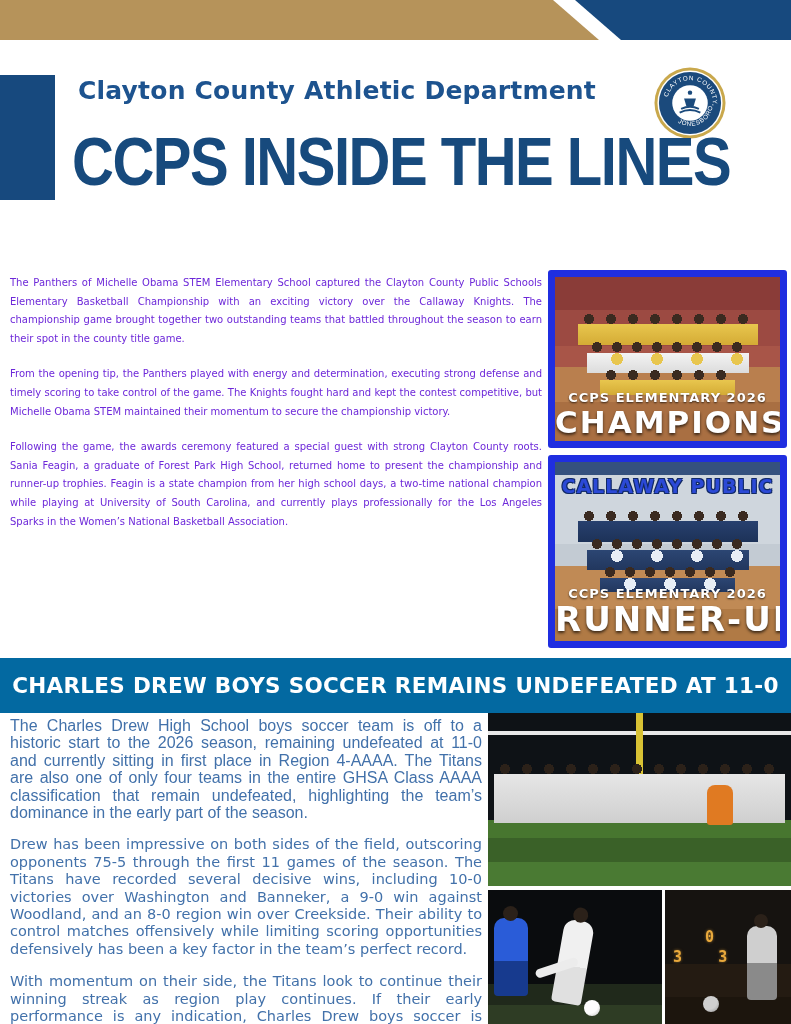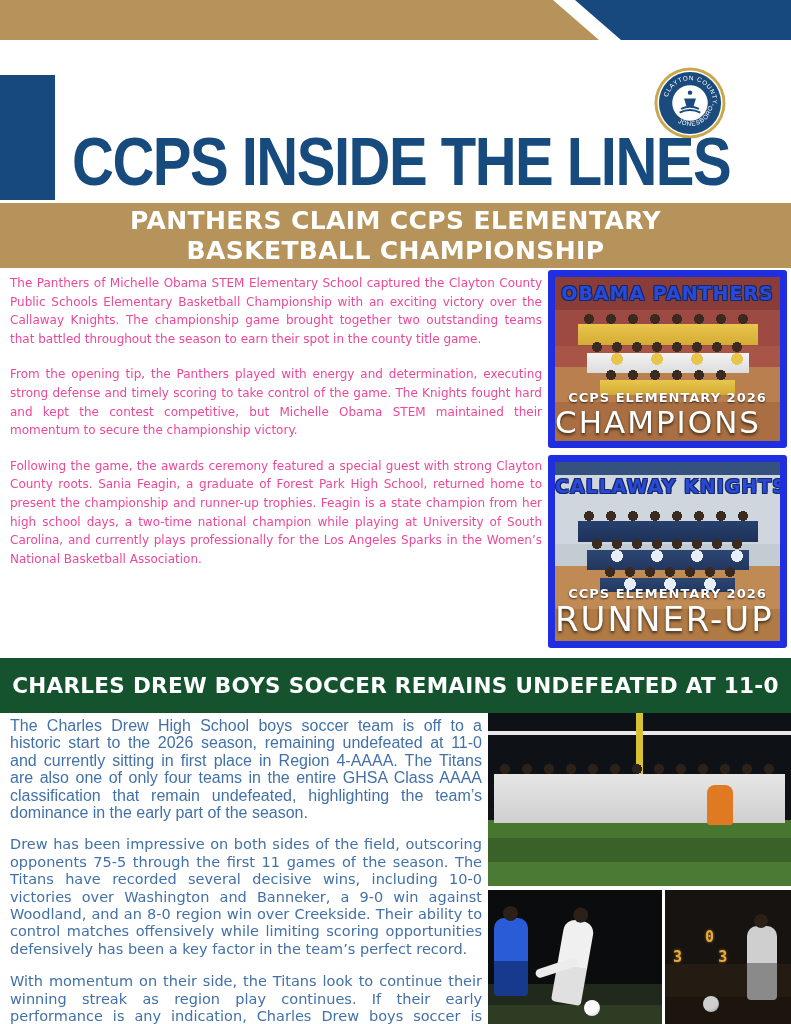--- a/index.html
+++ b/index.html
@@ -15,44 +15,44 @@
   .dept{position:absolute;left:78px;top:76px;font-size:25px;font-weight:bold;color:#1d538f;
         letter-spacing:.2px;white-space:nowrap;}
   .seal{position:absolute;left:653px;top:66px;width:74px;height:74px;}
   .big-title{position:absolute;left:72px;top:121px;white-space:nowrap;font-family:"Liberation Sans",sans-serif;
         font-weight:bold;font-size:58px;letter-spacing:-1.5px;color:#174a7d;
         transform:scale(1.0,1.18);transform-origin:left top;}
   
   .gold-banner{position:absolute;left:0;top:203px;width:791px;height:65px;background:#b6935a;
         display:flex;flex-direction:column;justify-content:center;align-items:center;
         color:#fff;font-weight:bold;font-size:25px;line-height:30px;letter-spacing:.4px;text-align:center;}
-  .blue-banner{position:absolute;left:0;top:658px;width:791px;height:55px;background:#14532d;
+  .blue-banner{position:absolute;left:0;top:658px;width:791px;height:55px;background:#0369a1;
         display:flex;justify-content:center;align-items:center;color:#fff;font-weight:bold;
         font-size:21.5px;letter-spacing:.3px;white-space:nowrap;}
   
-  .art1{position:absolute;left:10px;top:274px;width:532px;color:#ec4899;font-size:12px;
+  .art1{position:absolute;left:10px;top:274px;width:532px;color:#6d28d9;font-size:10px;
         line-height:18.6px;text-align:justify;}
   .art1 p{margin:0 0 17px 0;}
   .art2{position:absolute;left:10px;top:717px;width:472px;color:#4271aa;font-size:14.5px;
         line-height:17.4px;text-align:justify;}
   .art2 p{margin:0 0 15px 0;}
   .art2 p.alt{font-family:"Liberation Sans",sans-serif;font-size:16px;}
   
   .frame{position:absolute;left:548px;width:239px;border:7px solid #1f2ee0;border-radius:3px;
          box-sizing:border-box;overflow:hidden;}
   .f1{top:270px;height:178px;}
   .f2{top:455px;height:193px;}
   .scene{position:absolute;inset:0;}
   .scene-a{background:linear-gradient(#8a3c38 0 20%,#9c4a42 20% 42%,#a85548 42% 55%,#b97f4e 55% 76%,#a96f42 76% 100%);}
   .scene-b{background:linear-gradient(#35517e 0 7%,#cfd6dd 7% 46%,#c3cbd3 46% 58%,#c08a55 58% 82%,#b07a45 82% 100%);}
   .photo-team{position:absolute;text-align:center;width:100%;font-weight:bold;font-size:19px;
         letter-spacing:1px;color:#2b49d6;text-shadow:1px 1px 0 #122a66,-1px -1px 0 #122a66,1px -1px 0 #122a66,-1px 1px 0 #122a66;white-space:nowrap;}
   .photo-event{position:absolute;text-align:center;width:100%;font-weight:bold;font-size:13px;
         letter-spacing:1px;color:#fff;text-shadow:0 1px 2px rgba(0,0,0,.7);white-space:nowrap;}
-  .photo-result{position:absolute;text-align:left;width:100%;font-weight:normal;font-size:31px;
+  .photo-result{position:absolute;text-align:left;width:100%;font-weight:bold;font-size:31px;
         letter-spacing:2px;color:#fff;text-shadow:0 2px 3px rgba(0,0,0,.65);white-space:nowrap;}
   
   .crowd{position:absolute;background-repeat:repeat-x,repeat-x,no-repeat;border-radius:5px 5px 0 0;}
   .row-gold{background-image:
       radial-gradient(circle 5px at 11px 6px,#3a2a20 99%,rgba(0,0,0,0) 100%),
       radial-gradient(circle 0px at 0 0,rgba(0,0,0,0) 0,rgba(0,0,0,0) 100%),
       linear-gradient(#e8c64e,#d4ab35);
       background-size:22px 13px,1px 1px,100% calc(100% - 11px);
       background-position:0 0,0 0,0 11px;}
   .row-cheer{background-image:
@@ -105,20 +105,21 @@
 </style>
 </head>
 <body>
 
 <div id="page">
 
   <div class="top-gold"></div>
   <div class="top-blue"></div>
   <div class="left-bar"></div>
 
+  <div class="dept">Clayton County Athletic Department</div>
 
   <svg class="seal" viewBox="0 0 100 100">
     <defs>
       <path id="ringtop" d="M 50,50 m -31,0 a 31,31 0 1,1 62,0"></path>
       <path id="ringbot" d="M 50,50 m -31,0 a 31,31 0 1,0 62,0"></path>
     </defs>
     <circle cx="50" cy="50" r="48" fill="#c9a84c"></circle>
     <circle cx="50" cy="50" r="44" fill="#ffffff"></circle>
     <circle cx="50" cy="50" r="42" fill="#1b4a7c"></circle>
     <circle cx="50" cy="50" r="24" fill="#ffffff"></circle>
@@ -131,45 +132,40 @@
     <g fill="none" stroke="#1b4a7c">
       <circle cx="50" cy="36" r="3" fill="#1b4a7c" stroke="none"></circle>
       <path d="M 42,44 h 16 l -3,10 h -10 z" fill="#1b4a7c" stroke="none"></path>
       <path d="M 38,58 q 12,-6 24,0" stroke-width="2.5"></path>
       <path d="M 36,63 q 14,-7 28,0" stroke-width="2.5"></path>
     </g>
   </svg>
 
   <div class="big-title">CCPS INSIDE THE LINES</div>
 
-  <div class="gold-banner">
-    <span>PANTHERS CLAIM CCPS ELEMENTARY</span>
-    <span>BASKETBALL CHAMPIONSHIP</span>
-  </div>
 
   <div class="art1">
     <p>The Panthers of Michelle Obama STEM Elementary School captured the Clayton County Public Schools Elementary Basketball Championship with an exciting victory over the Callaway Knights. The championship game brought together two outstanding teams that battled throughout the season to earn their spot in the county title game.</p>
     <p>From the opening tip, the Panthers played with energy and determination, executing strong defense and timely scoring to take control of the game. The Knights fought hard and kept the contest competitive, but Michelle Obama STEM maintained their momentum to secure the championship victory.</p>
     <p>Following the game, the awards ceremony featured a special guest with strong Clayton County roots. Sania Feagin, a graduate of Forest Park High School, returned home to present the championship and runner-up trophies. Feagin is a state champion from her high school days, a two-time national champion while playing at University of South Carolina, and currently plays professionally for the Los Angeles Sparks in the Women’s National Basketball Association.</p>
   </div>
 
   <div class="frame f1">
     <div class="scene scene-a">
-      <div class="photo-team" style="top:5px;">OBAMA PANTHERS</div>
       <div class="crowd row-gold" style="left:10%;right:10%;top:36px;height:32px;"></div>
       <div class="crowd row-cheer" style="left:14%;right:14%;top:64px;height:32px;"></div>
       <div class="crowd row-gold" style="left:20%;right:20%;top:92px;height:26px;"></div>
       <div class="photo-event" style="bottom:36px;">CCPS ELEMENTARY 2026</div>
       <div class="photo-result" style="bottom:1px;">CHAMPIONS</div>
     </div>
   </div>
 
   <div class="frame f2">
     <div class="scene scene-b">
-      <div class="photo-team" style="top:13px;">CALLAWAY KNIGHTS</div>
+      <div class="photo-team" style="top:13px;">CALLAWAY PUBLIC</div>
       <div class="crowd row-navy" style="left:10%;right:10%;top:48px;height:32px;"></div>
       <div class="crowd row-navy-pom" style="left:14%;right:14%;top:76px;height:32px;"></div>
       <div class="crowd row-navy-pom" style="left:20%;right:20%;top:104px;height:26px;"></div>
       <div class="photo-event" style="bottom:40px;">CCPS ELEMENTARY 2026</div>
       <div class="photo-result" style="bottom:2px;font-size:34px;">RUNNER-UP</div>
     </div>
   </div>
 
   <div class="blue-banner">
     <span>CHARLES DREW BOYS SOCCER REMAINS UNDEFEATED AT 11-0</span>

